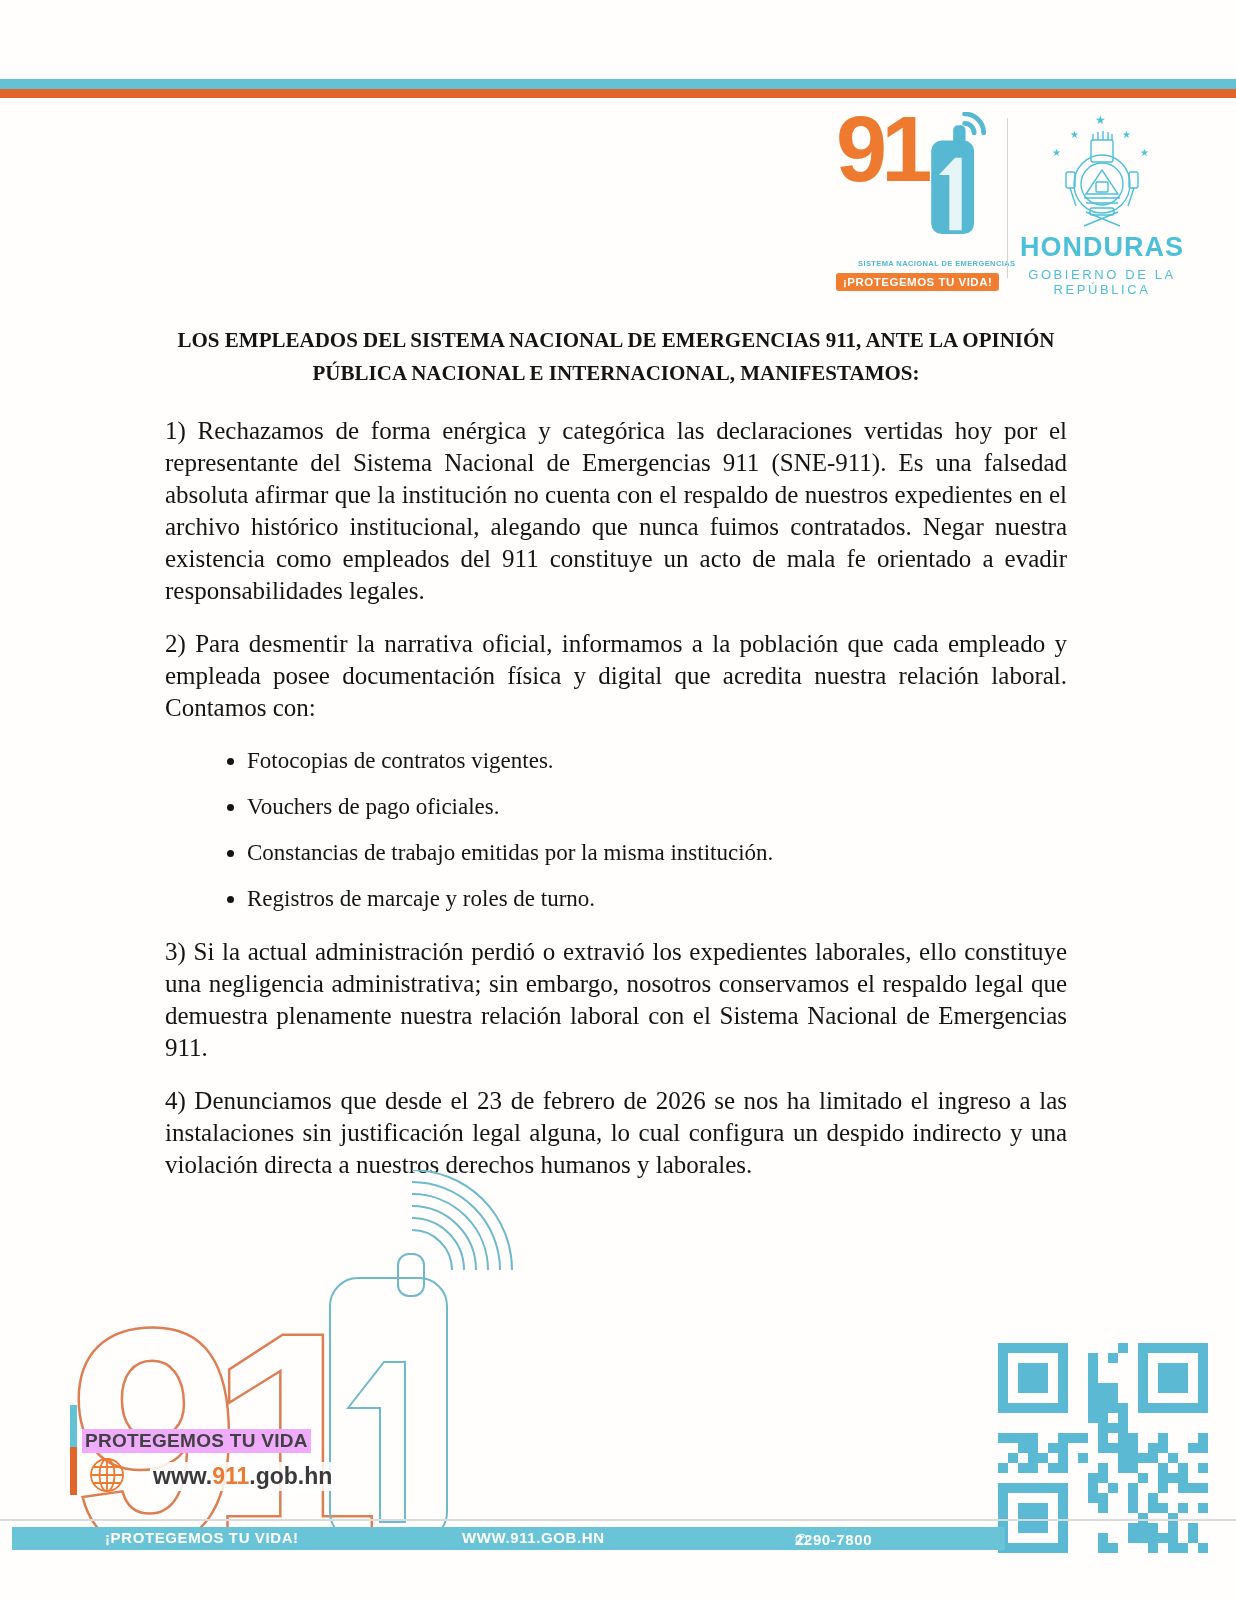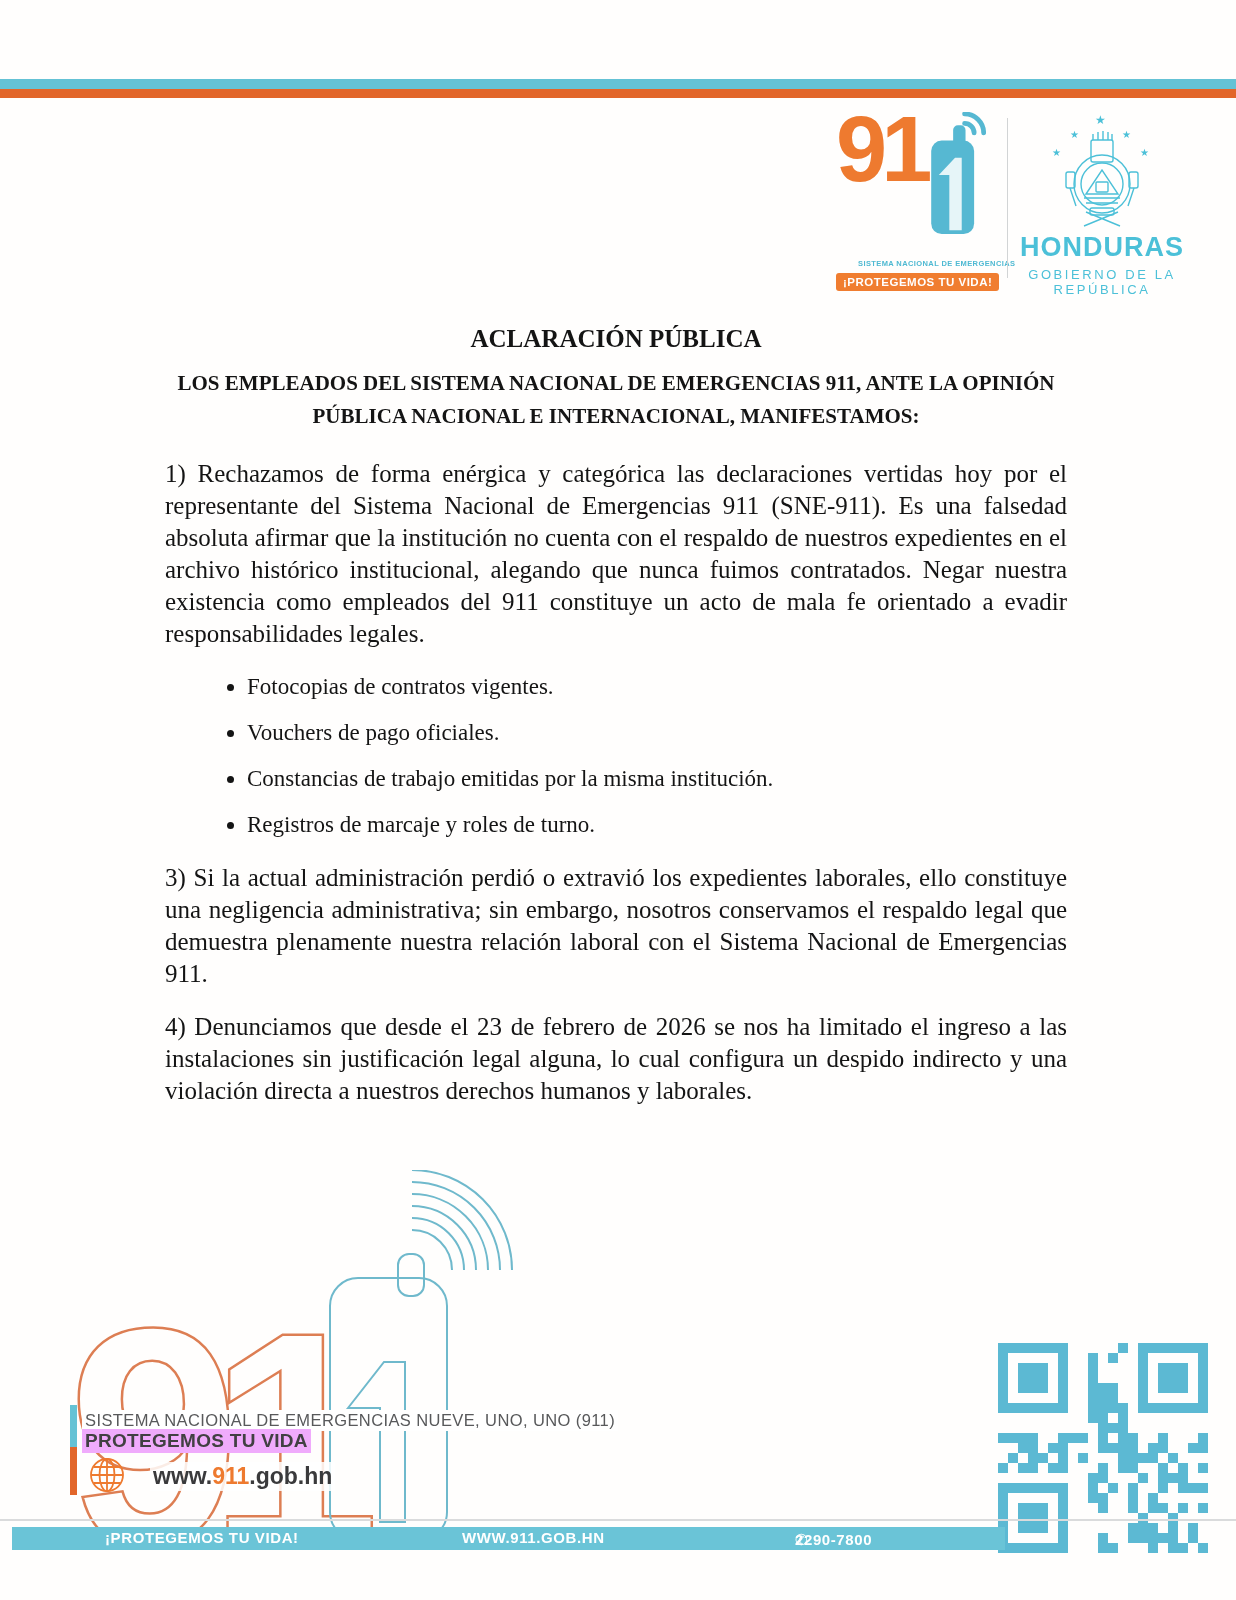--- a/index.html
+++ b/index.html
@@ -101,23 +101,23 @@
         <path d="M 28 78 L 34 96 M 92 78 L 86 96"></path>
         <path d="M 44 102 L 78 116 M 76 102 L 42 116"></path>
         <rect x="48" y="98" width="24" height="7" rx="2"></rect>
       </g>
     </svg>
     <div class="honduras-name">HONDURAS</div>
     <div class="honduras-sub">GOBIERNO DE LA REPÚBLICA</div>
   </div>
 
   <div class="doc">
-    <h1>ACLARACIÓN PÚBLICA</h1>
     <h2>LOS EMPLEADOS DEL SISTEMA NACIONAL DE EMERGENCIAS 911, ANTE LA OPINIÓN PÚBLICA NACIONAL E INTERNACIONAL, MANIFESTAMOS:</h2>
     <p>1) Rechazamos de forma enérgica y categórica las declaraciones vertidas hoy por el representante del Sistema Nacional de Emergencias 911 (SNE-911). Es una falsedad absoluta afirmar que la institución no cuenta con el respaldo de nuestros expedientes en el archivo histórico institucional, alegando que nunca fuimos contratados. Negar nuestra existencia como empleados del 911 constituye un acto de mala fe orientado a evadir responsabilidades legales.</p>
+    <p>2) Para desmentir la narrativa oficial, informamos a la población que cada empleado y empleada posee documentación física y digital que acredita nuestra relación laboral. Contamos con:</p>
     <ul>
       <li>Fotocopias de contratos vigentes.</li>
       <li>Vouchers de pago oficiales.</li>
       <li>Constancias de trabajo emitidas por la misma institución.</li>
       <li>Registros de marcaje y roles de turno.</li>
     </ul>
     <p>3) Si la actual administración perdió o extravió los expedientes laborales, ello constituye una negligencia administrativa; sin embargo, nosotros conservamos el respaldo legal que demuestra plenamente nuestra relación laboral con el Sistema Nacional de Emergencias 911.</p>
     <p>4) Denunciamos que desde el 23 de febrero de 2026 se nos ha limitado el ingreso a las instalaciones sin justificación legal alguna, lo cual configura un despido indirecto y una violación directa a nuestros derechos humanos y laborales.</p>
   </div>
 
@@ -134,21 +134,20 @@
       <path d="M 352 48 A 52 52 0 0 1 404 100"></path>
       <path d="M 352 36 A 64 64 0 0 1 416 100"></path>
       <path d="M 352 24 A 76 76 0 0 1 428 100"></path>
       <path d="M 352 12 A 88 88 0 0 1 440 100"></path>
       <path d="M 352 0 A 100 100 0 0 1 452 100"></path>
     </g>
   </svg>
 
   <div class="accent-teal"></div>
   <div class="accent-orange"></div>
-  <div class="org-line">SISTEMA NACIONAL DE EMERGENCIAS NUEVE, UNO, UNO (911)</div>
   <div class="slogan-line">PROTEGEMOS TU VIDA</div>
   <svg class="globe" width="38" height="38" viewBox="0 0 38 38">
     <g fill="none" stroke="#ee7a2f" stroke-width="1.8">
       <circle cx="19" cy="19" r="16"></circle>
       <ellipse cx="19" cy="19" rx="7.5" ry="16"></ellipse>
       <path d="M 3 19 L 35 19 M 5.5 11 L 32.5 11 M 5.5 27 L 32.5 27 M 19 3 L 19 35"></path>
     </g>
   </svg>
   <div class="website-line"><span>www.</span><span class="hl">911</span><span>.gob.hn</span></div>
 

